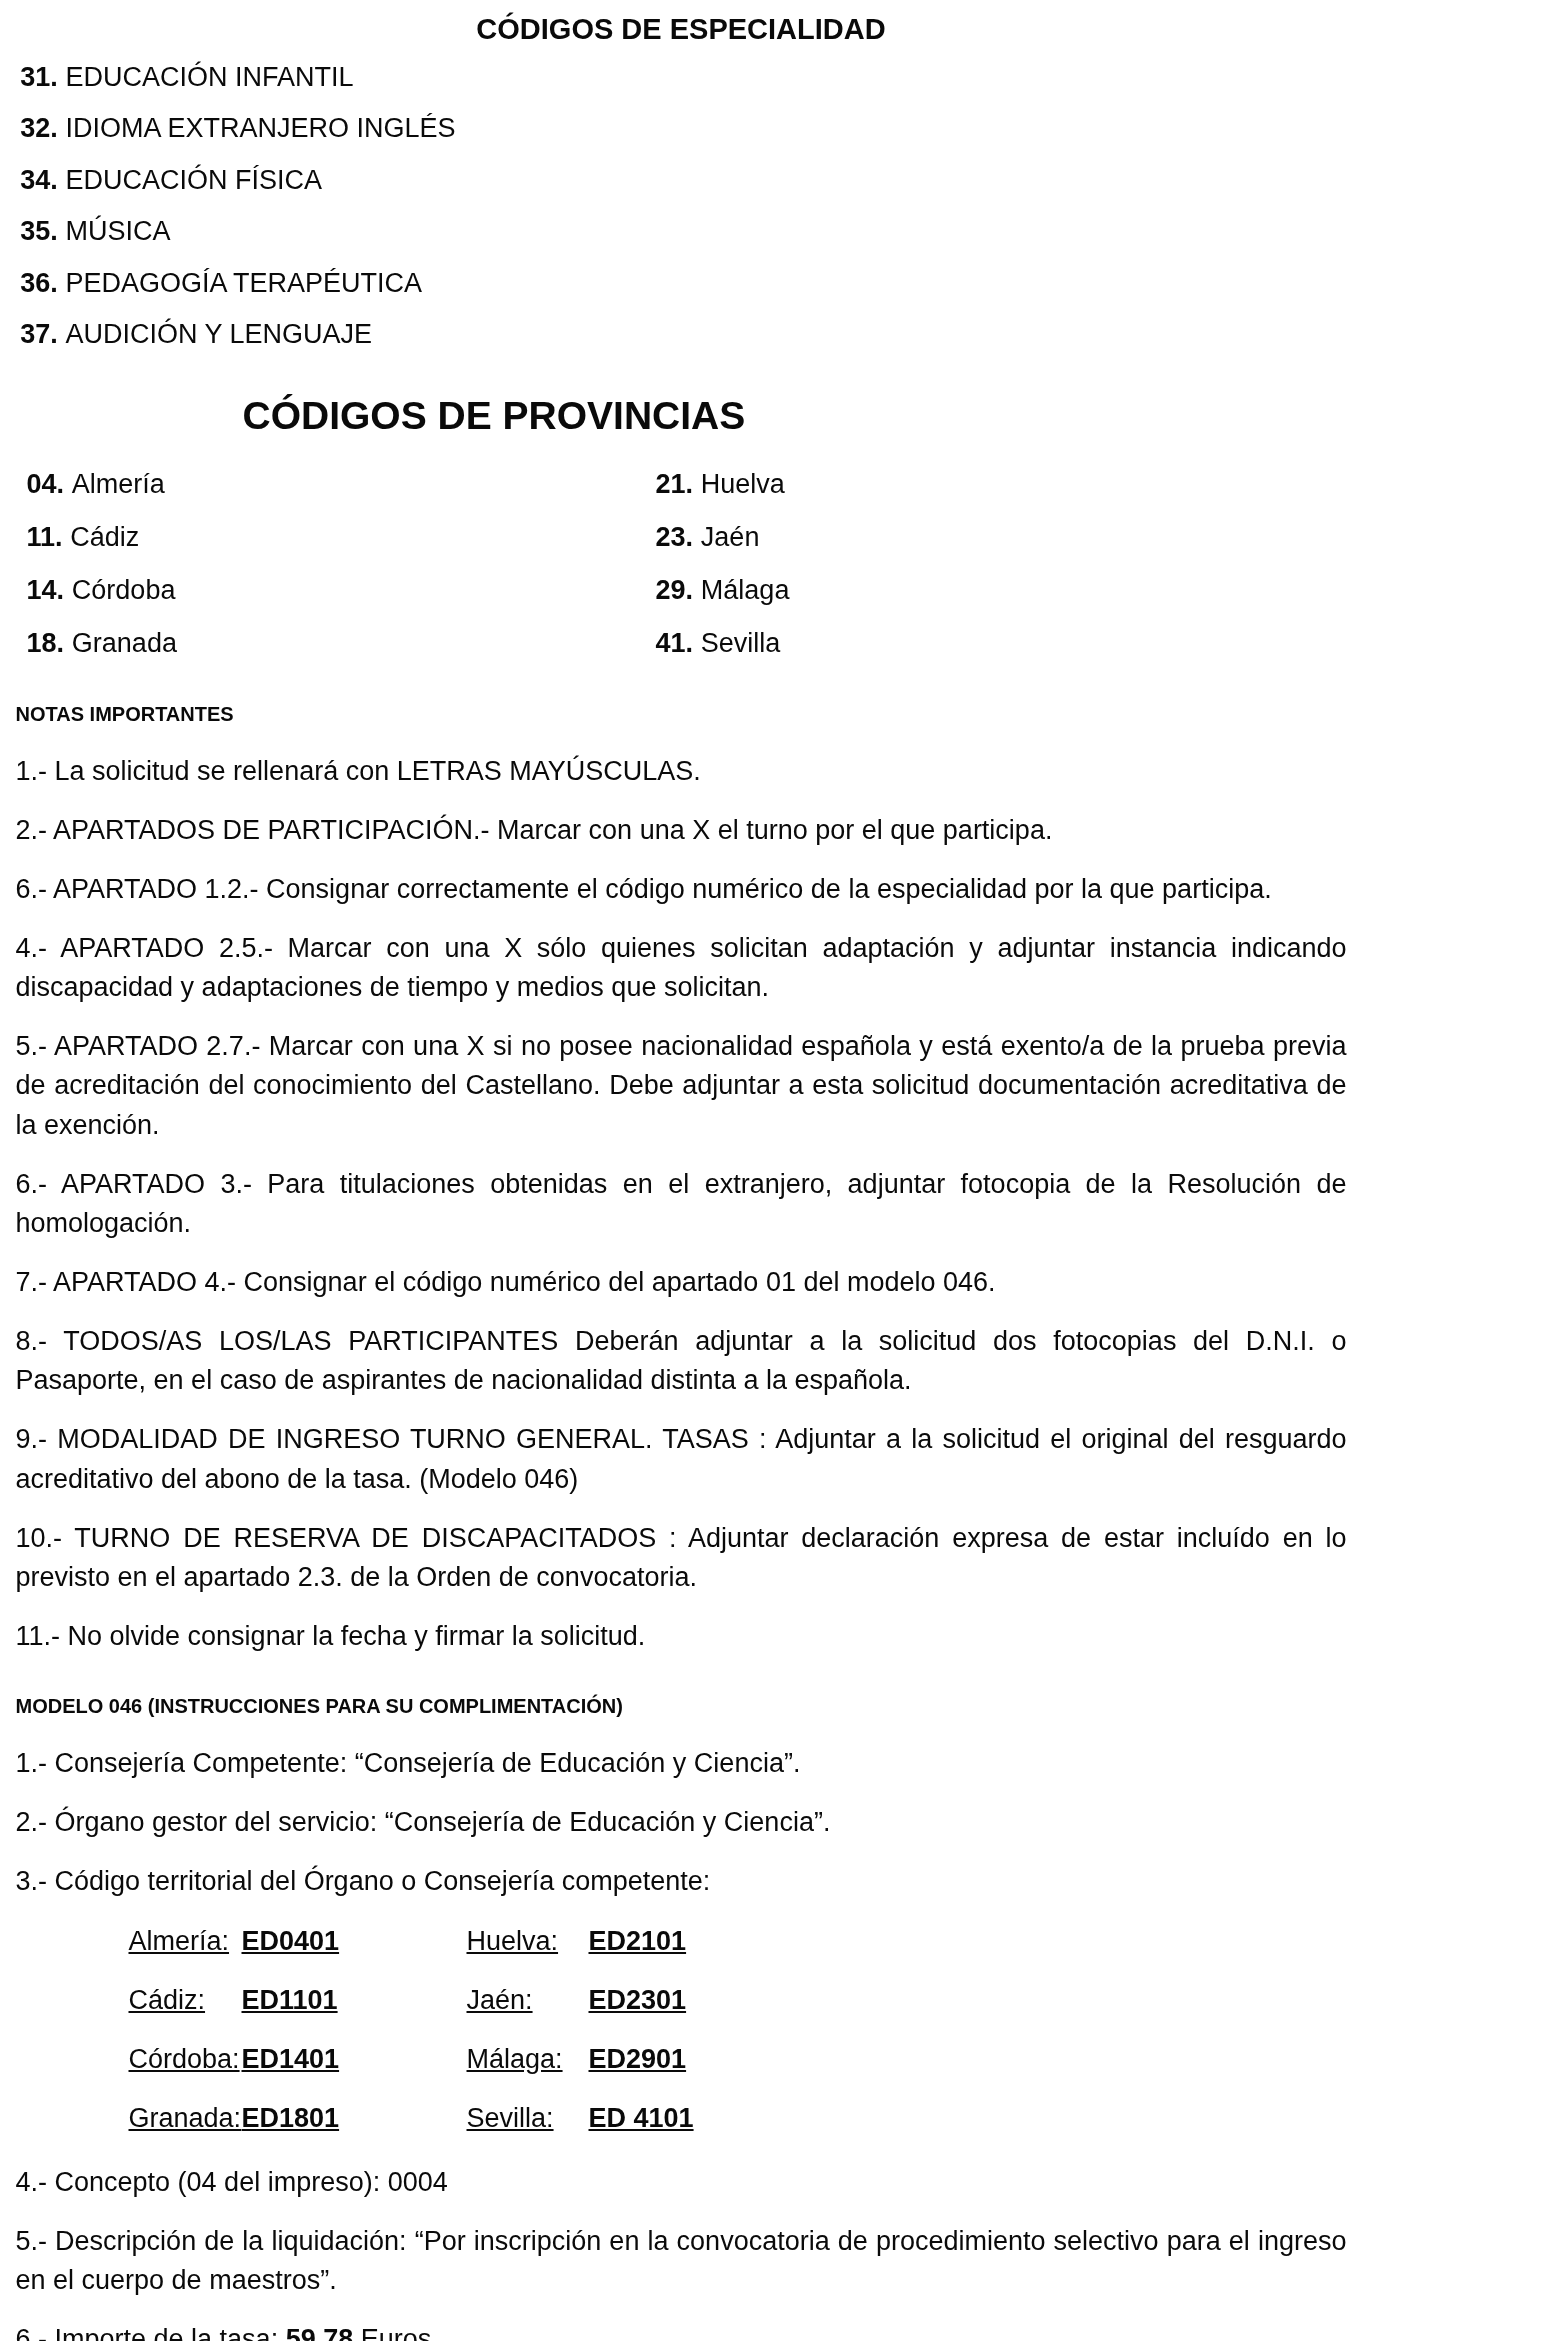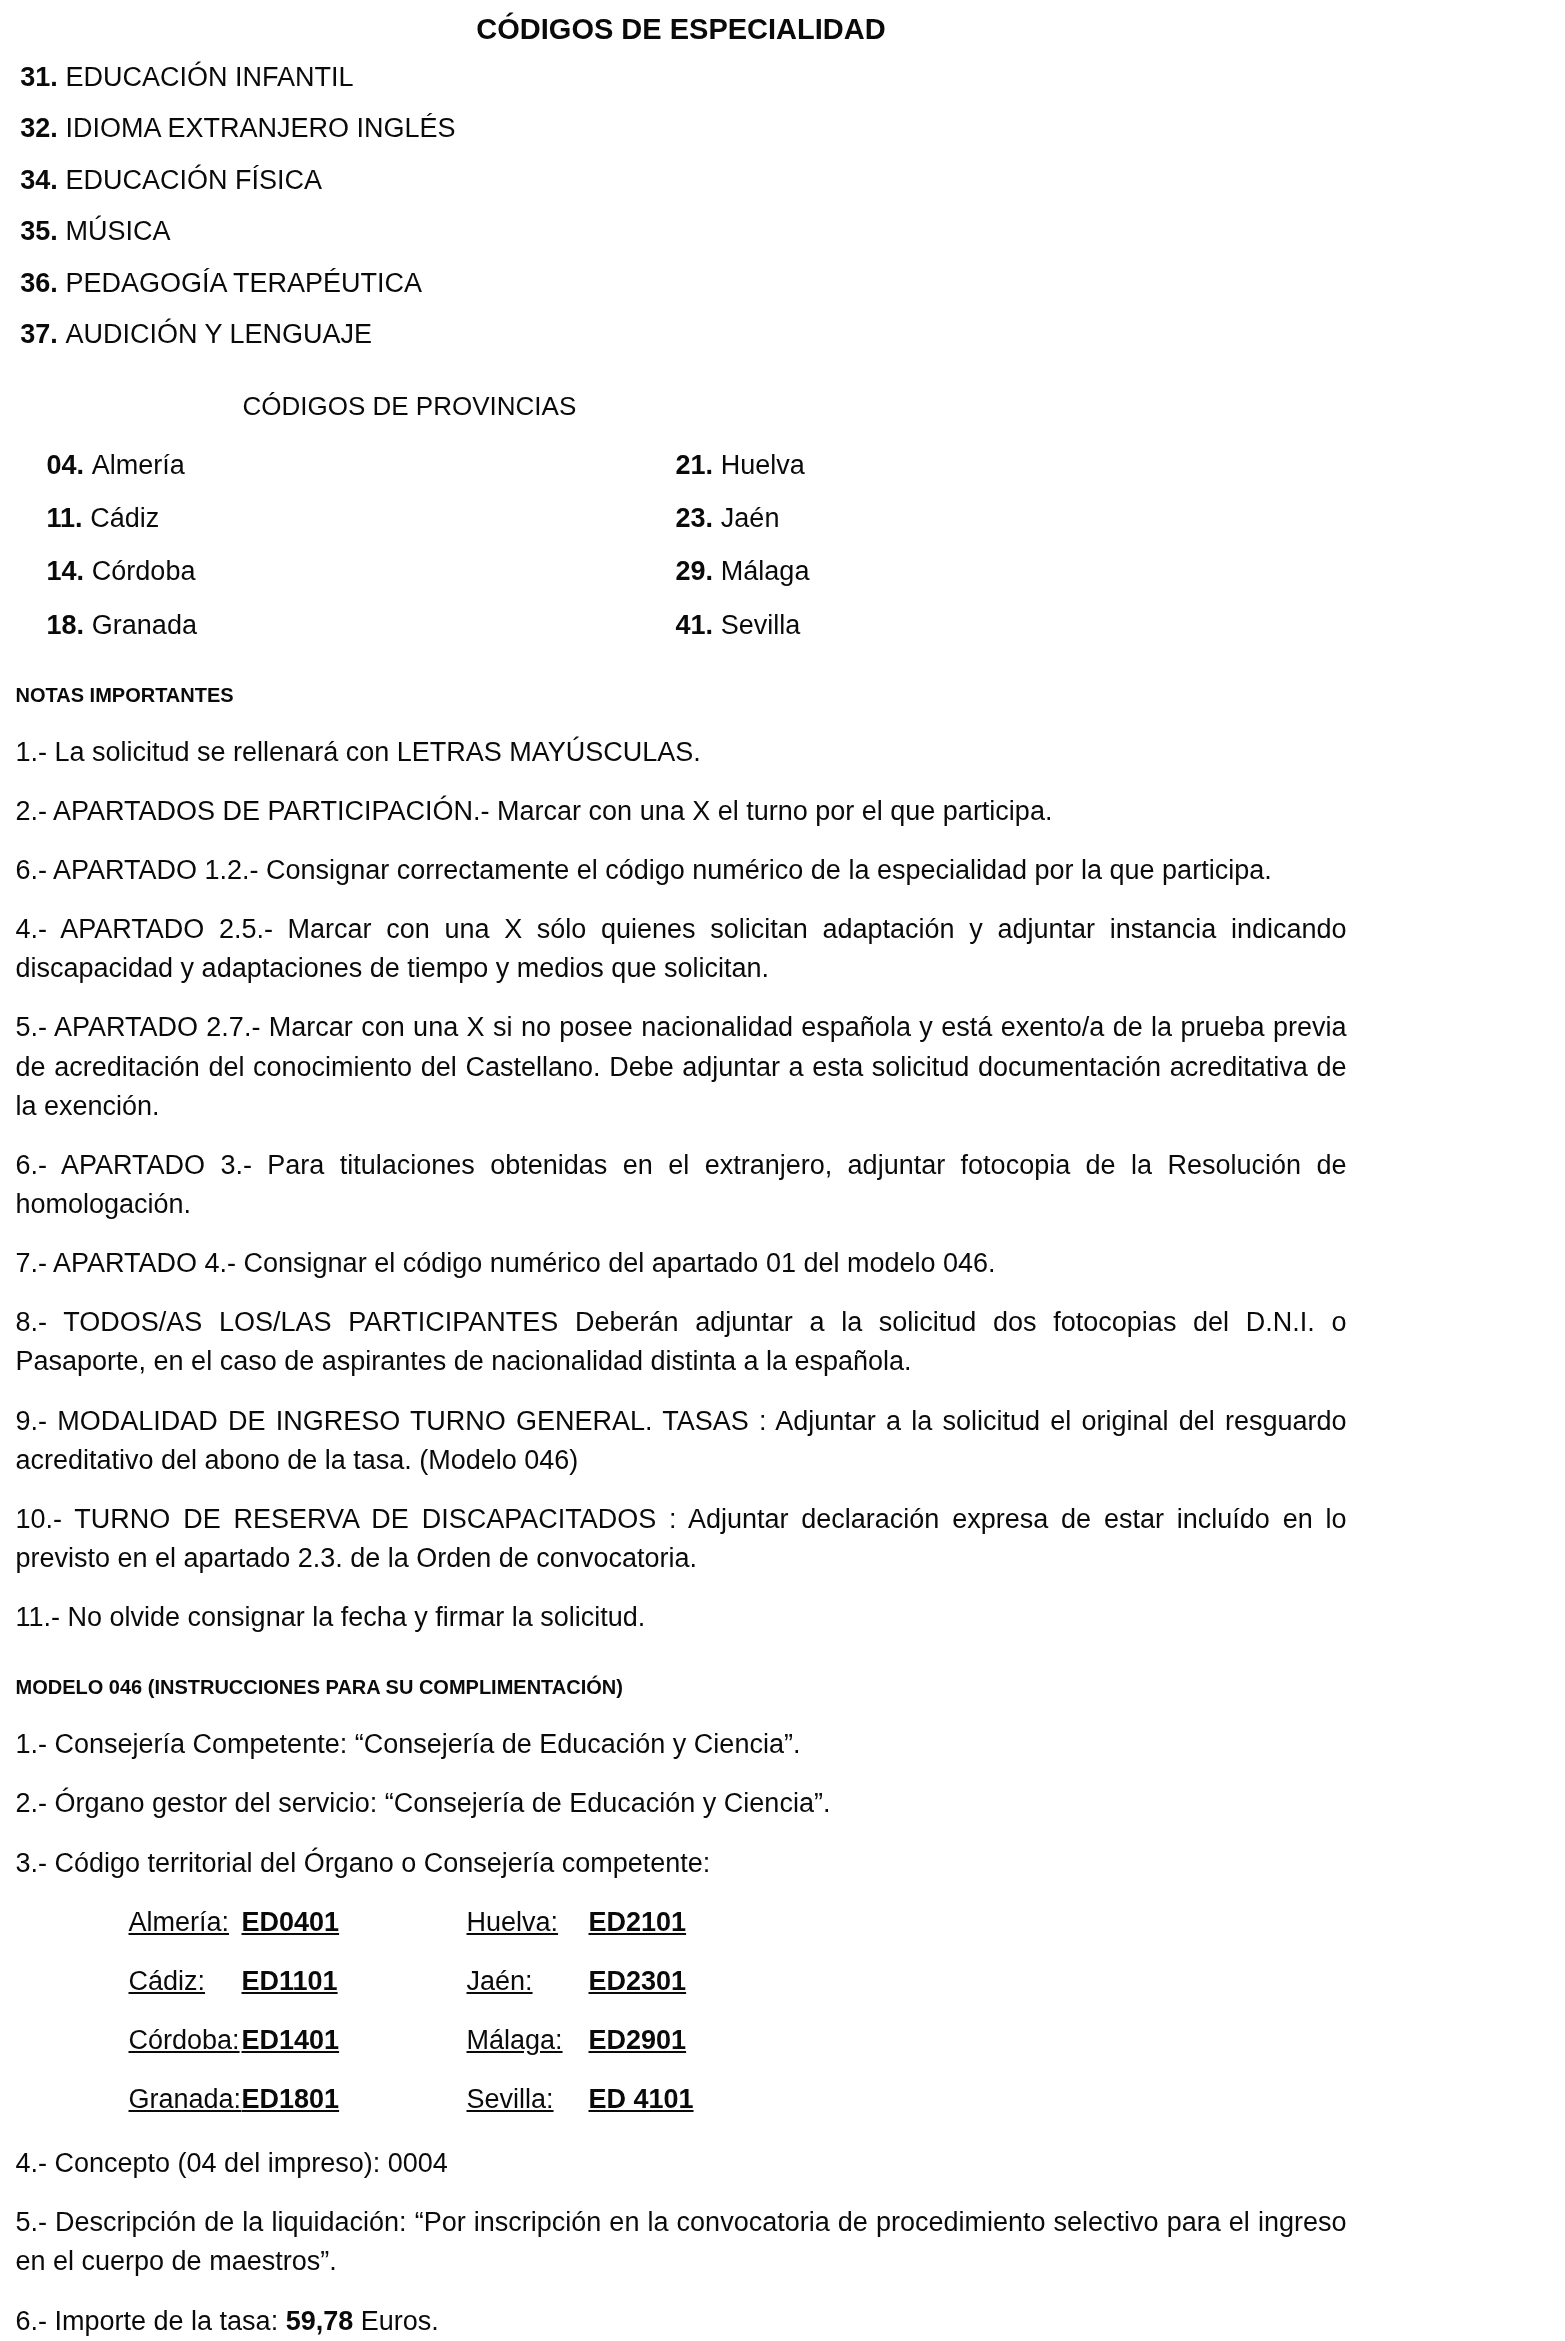--- a/index.html
+++ b/index.html
@@ -20,29 +20,29 @@
   .doc-title {
     text-align: center;
     font-weight: bold;
     font-size: 29px;
     margin-bottom: 7.8px;
   }
   .esp-list { margin-left: 4.7px; }
   .esp-list .item { margin-bottom: 12.4px; }
   .num { font-weight: bold; margin-right: 7.8px; }
   .prov-heading {
-    font-weight: normal;
-    font-size: 26px;
+    font-weight: bold;
+    font-size: 39px;
     margin: 34px 0 20px 227px;
   }
   .prov-grid {
     display: grid;
     grid-template-columns: 629px auto;
     row-gap: 14px;
-    margin-left: 31px;
+    margin-left: 11px;
     width: 1009px;
   }
   .section-heading {
     font-weight: bold;
     font-size: 20px;
     margin: 36px 0 23px 0;
   }
   .note {
     margin-bottom: 20px;
     text-align: justify;

